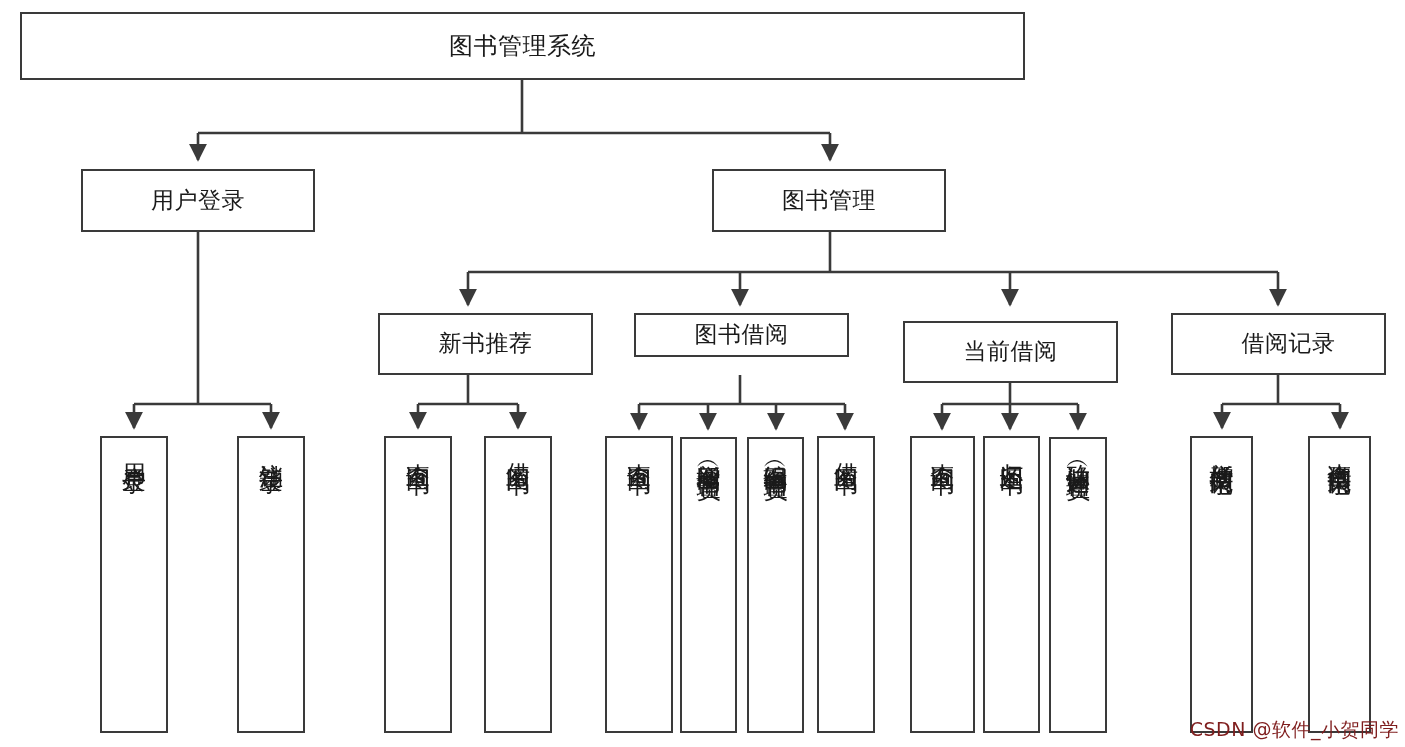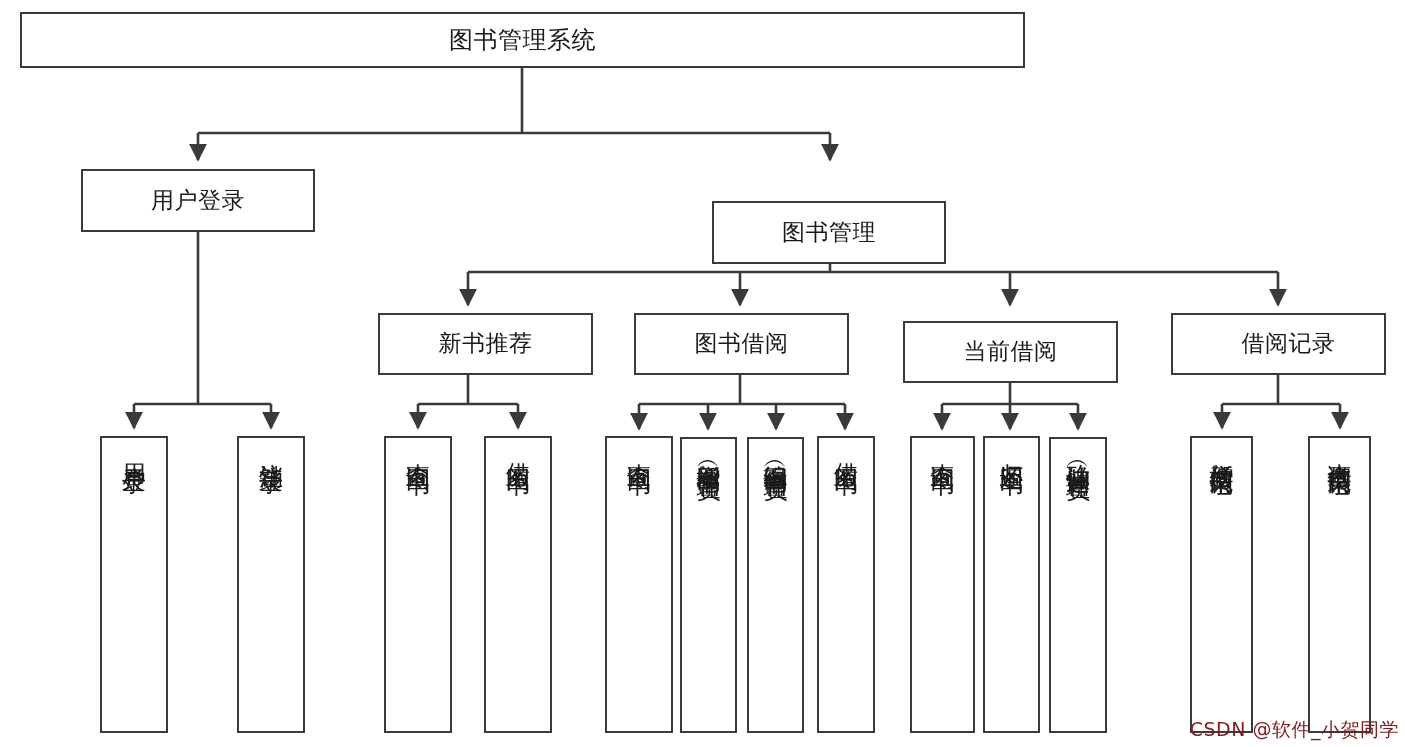--- a/index.html
+++ b/index.html
@@ -124,35 +124,35 @@
       <path d="M 1010 404 L 1010 429" marker-end="url(#arw)"></path>
       <path d="M 1078 404 L 1078 429" marker-end="url(#arw)"></path>
 
       <path d="M 1278 375 L 1278 404"></path>
       <path d="M 1222 404 L 1340 404"></path>
       <path d="M 1222 404 L 1222 428" marker-end="url(#arw)"></path>
       <path d="M 1340 404 L 1340 428" marker-end="url(#arw)"></path>
     </g>
   </svg>
 
-  <div class="node h title" style="left:20px; top:12px; width:1005px; height:56px;">
+  <div class="node h title" style="left:20px; top:12px; width:1005px; height:68px;">
     <span class="lbl">图书管理系统</span>
   </div>
 
   <div class="node h" style="left:81px; top:169px; width:234px; height:63px;">
     <span class="lbl">用户登录</span>
   </div>
-  <div class="node h" style="left:712px; top:169px; width:234px; height:63px;margin-top:32px;">
+  <div class="node h" style="left:712px; top:169px; width:234px; height:63px;">
     <span class="lbl">图书管理</span>
   </div>
 
   <div class="node h" style="left:378px; top:313px; width:215px; height:62px;">
     <span class="lbl">新书推荐</span>
   </div>
-  <div class="node h" style="left:634px; top:313px; width:215px; height:62px;">
+  <div class="node h" style="left:634px; top:313px; width:215px; height:44px;">
     <span class="lbl">图书借阅</span>
   </div>
   <div class="node h" style="left:903px; top:321px; width:215px; height:62px;">
     <span class="lbl">当前借阅</span>
   </div>
   <div class="node h" style="left:1171px; top:313px; width:215px; height:62px;padding-left:20px;">
     <span class="lbl">借阅记录</span>
   </div>
 
   <div class="node v" style="left:100px; top:436px; width:68px; height:297px;">

